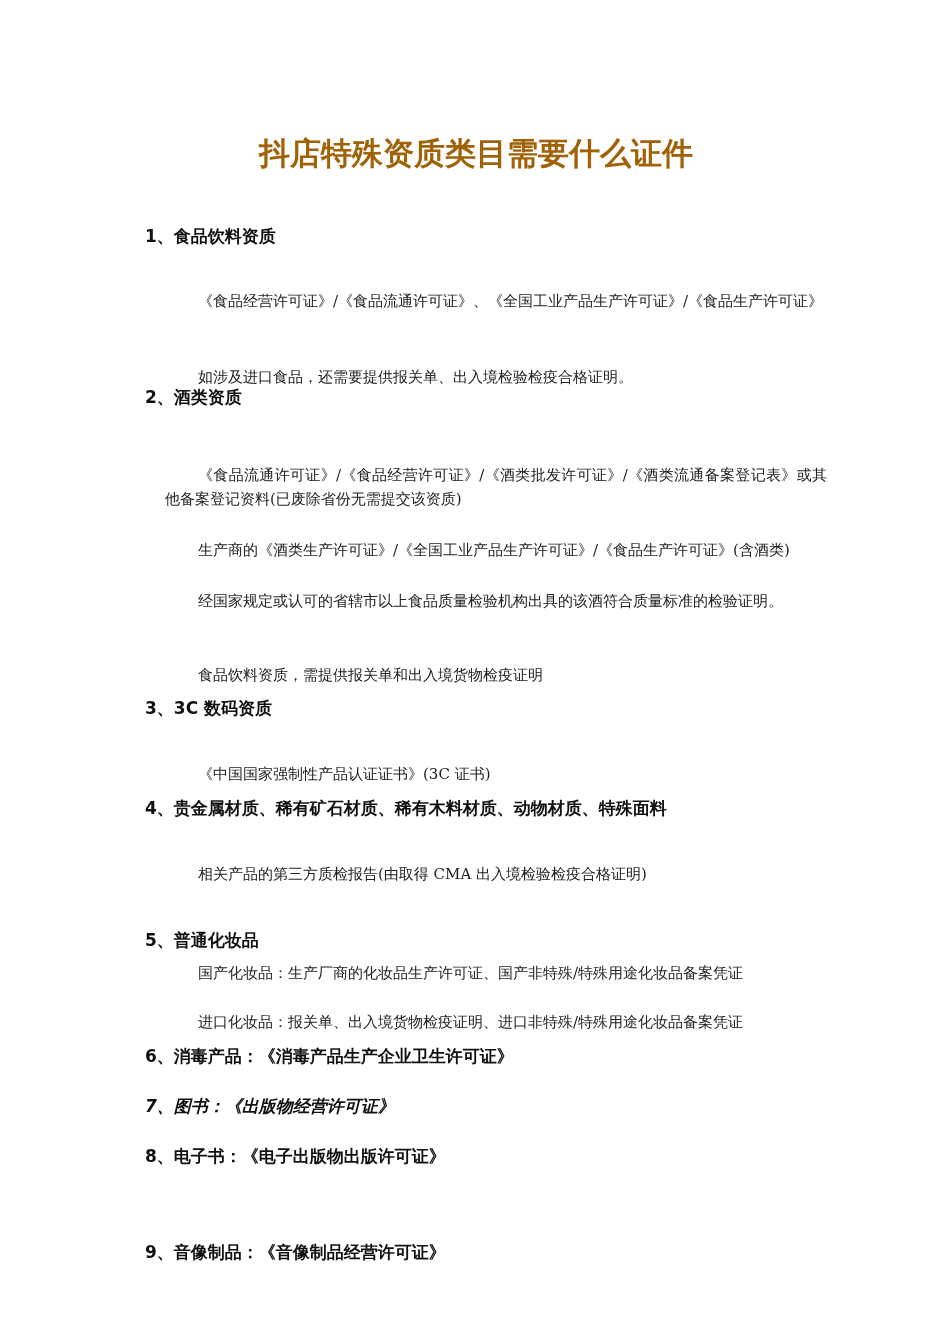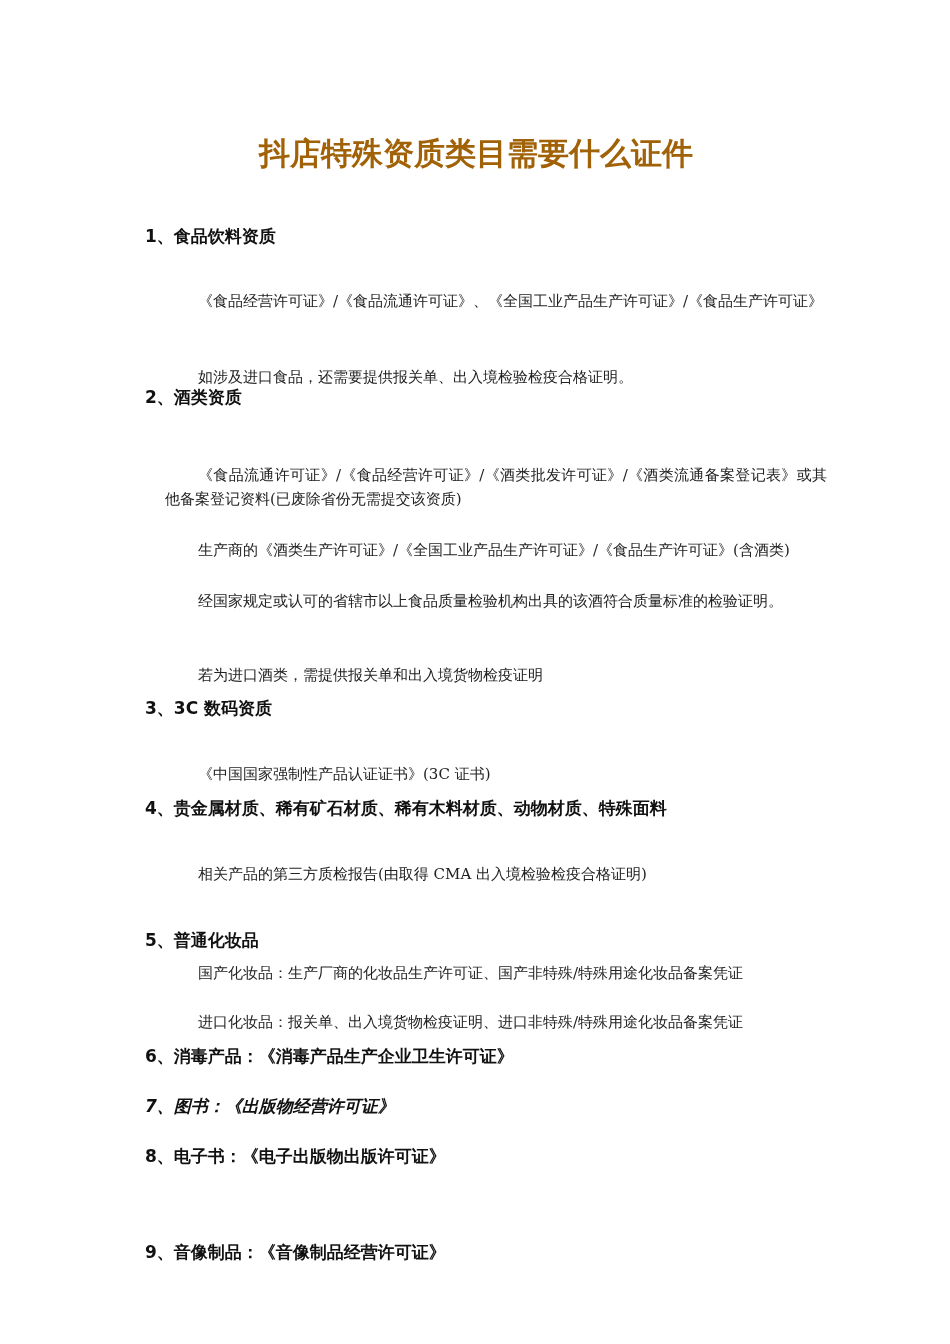--- a/index.html
+++ b/index.html
@@ -67,21 +67,21 @@
   <h1 class="title">抖店特殊资质类目需要什么证件</h1>
 
   <h2 class="heading" style="top:224px;">1、食品饮料资质</h2>
   <p class="para" style="top:273px;">《食品经营许可证》/《食品流通许可证》、《全国工业产品生产许可证》/《食品生产许可证》</p>
   <p class="para nowrap" style="top:349px;">如涉及进口食品，还需要提供报关单、出入境检验检疫合格证明。</p>
 
   <h2 class="heading" style="top:385px;">2、酒类资质</h2>
   <p class="para" style="top:447px;">《食品流通许可证》/《食品经营许可证》/《酒类批发许可证》/《酒类流通备案登记表》或其他备案登记资料(已废除省份无需提交该资质)</p>
   <p class="para nowrap" style="top:522px;">生产商的《酒类生产许可证》/《全国工业产品生产许可证》/《食品生产许可证》(含酒类)</p>
   <p class="para" style="top:573px;">经国家规定或认可的省辖市以上食品质量检验机构出具的该酒符合质量标准的检验证明。</p>
-  <p class="para nowrap" style="top:647px;">若为进口酒类，需提供报关单和出入境货物检疫证明</p>
+  <p class="para nowrap" style="top:647px;">食品饮料资质，需提供报关单和出入境货物检疫证明</p>
 
   <h2 class="heading" style="top:696px;">3、3C 数码资质</h2>
   <p class="para nowrap" style="top:746px;">《中国国家强制性产品认证证书》(3C 证书)</p>
 
   <h2 class="heading" style="top:796px;">4、贵金属材质、稀有矿石材质、稀有木料材质、动物材质、特殊面料</h2>
   <p class="para nowrap" style="top:846px;">相关产品的第三方质检报告(由取得 CMA 出入境检验检疫合格证明)</p>
 
   <h2 class="heading" style="top:906px;margin-top:22px;">5、普通化妆品</h2>
   <p class="para nowrap" style="top:945px;">国产化妆品：生产厂商的化妆品生产许可证、国产非特殊/特殊用途化妆品备案凭证</p>
   <p class="para nowrap" style="top:994px;">进口化妆品：报关单、出入境货物检疫证明、进口非特殊/特殊用途化妆品备案凭证</p>

